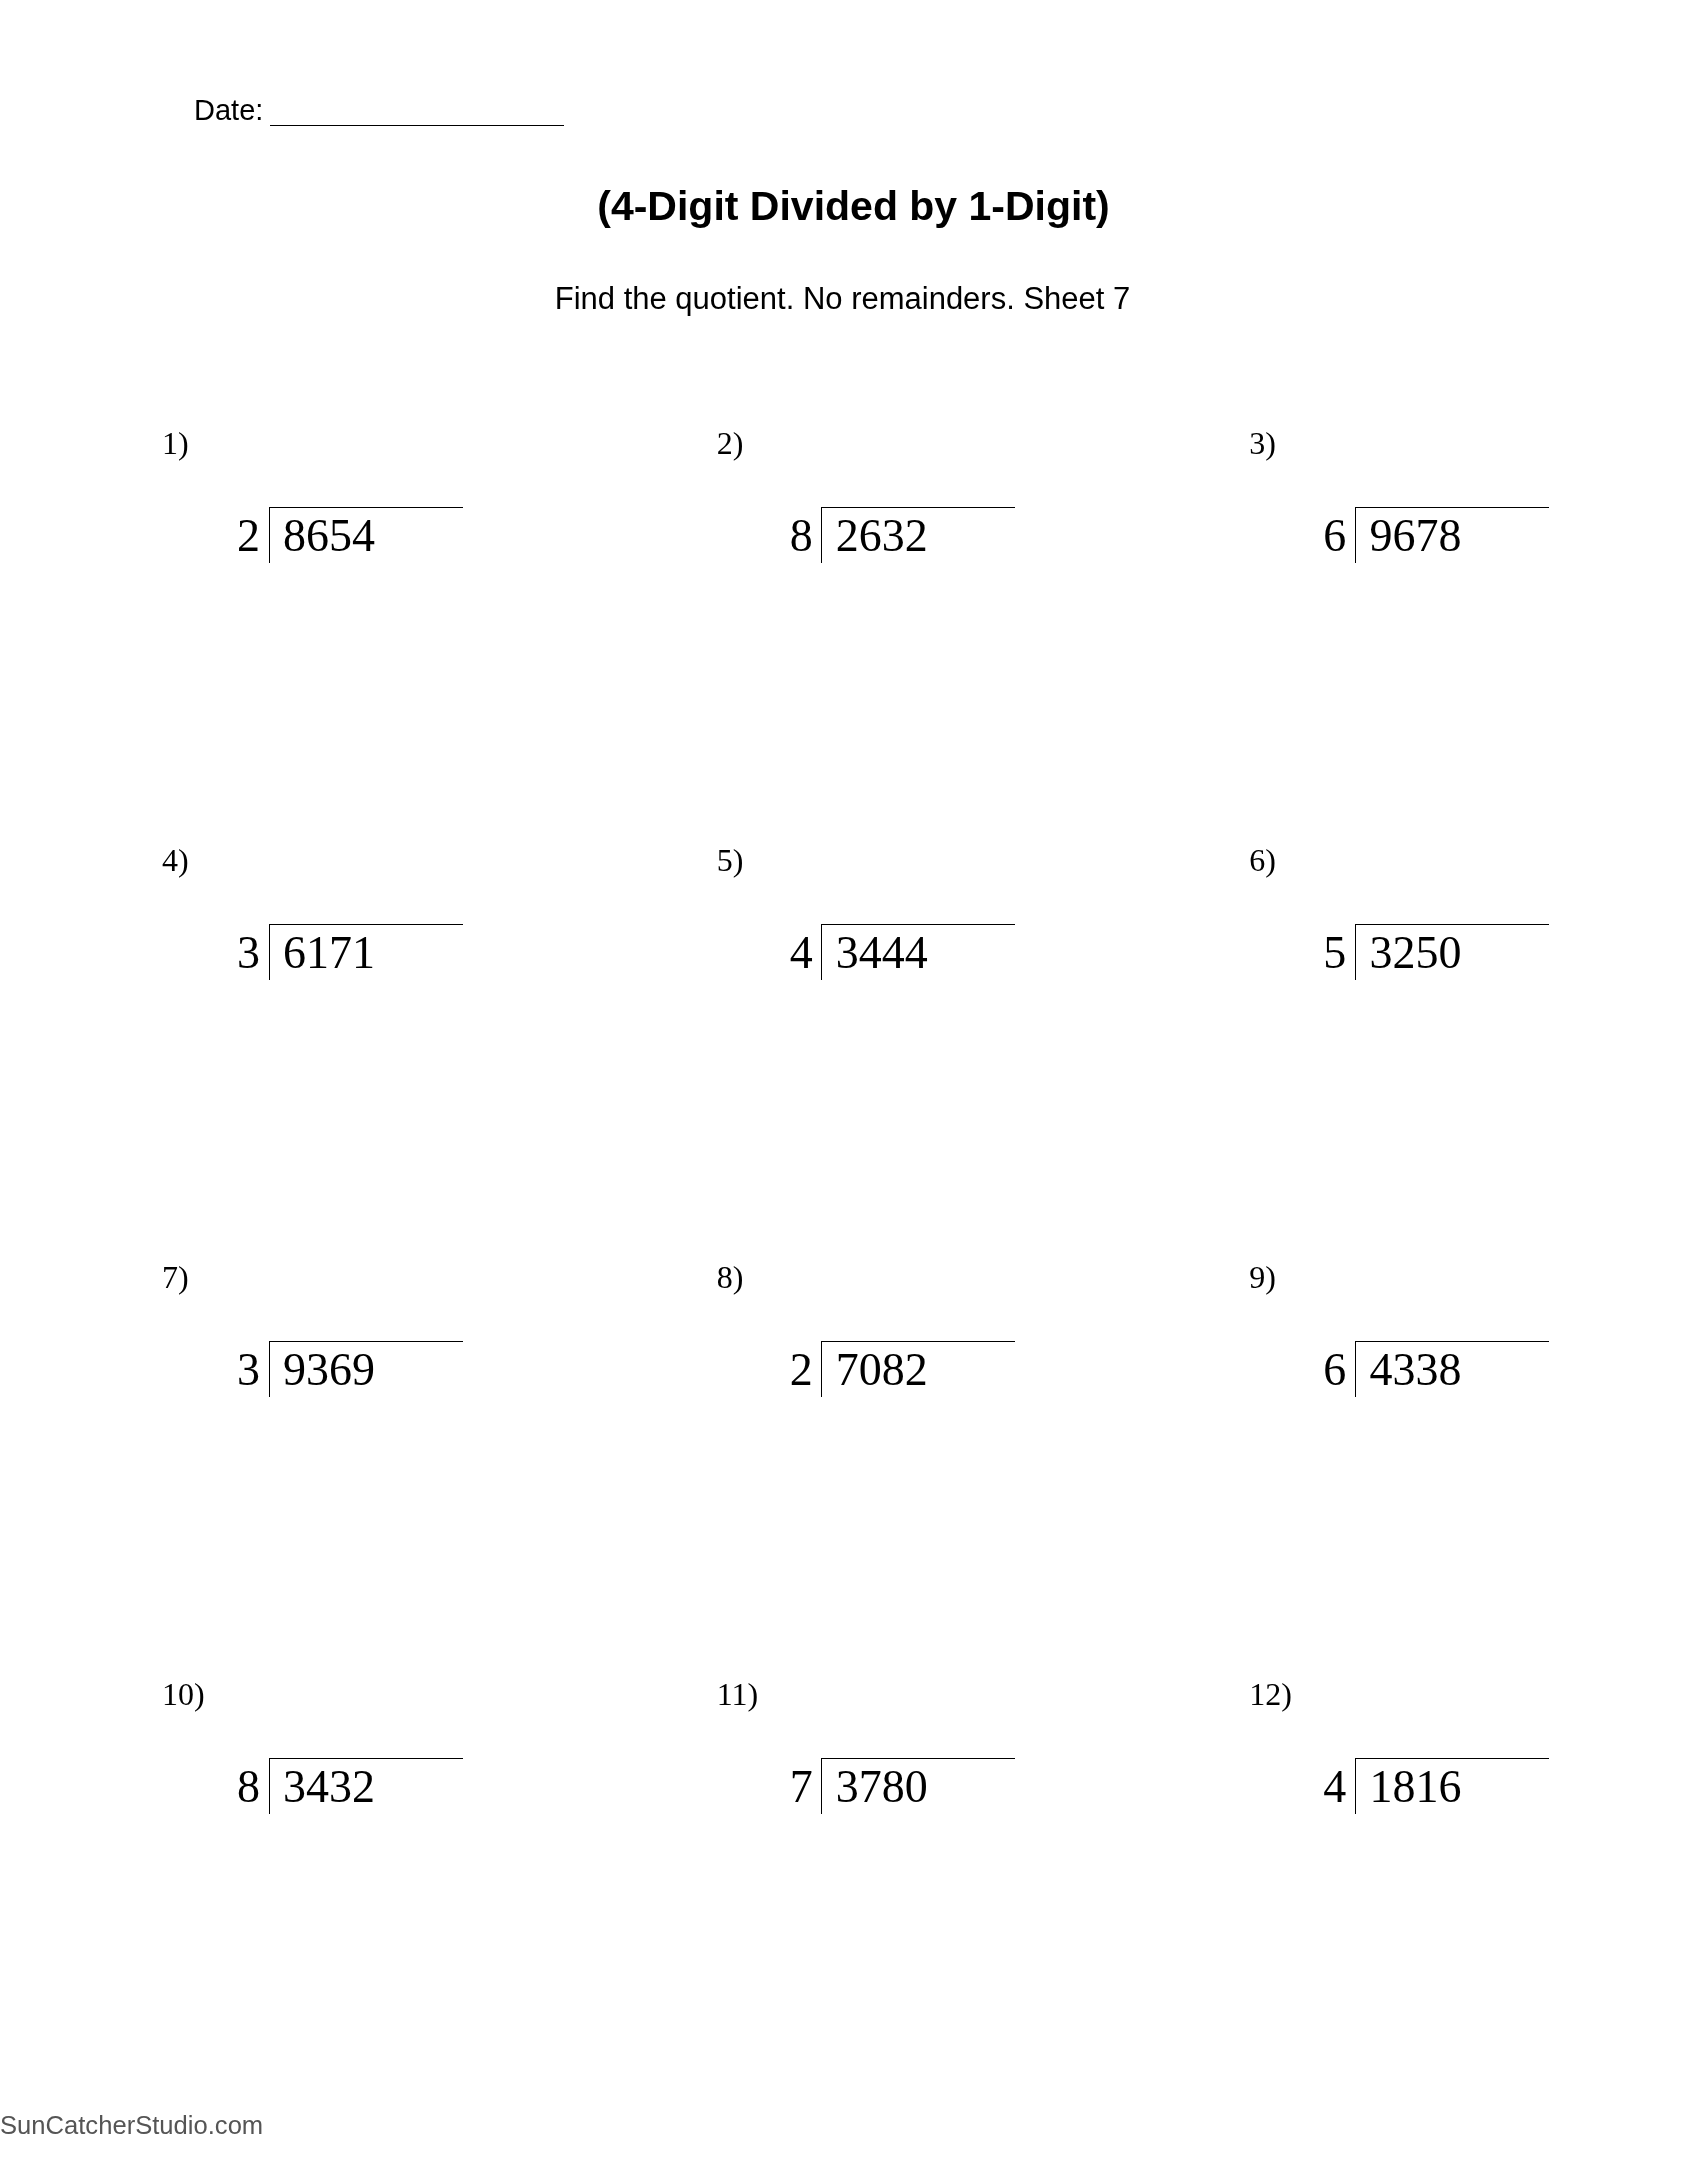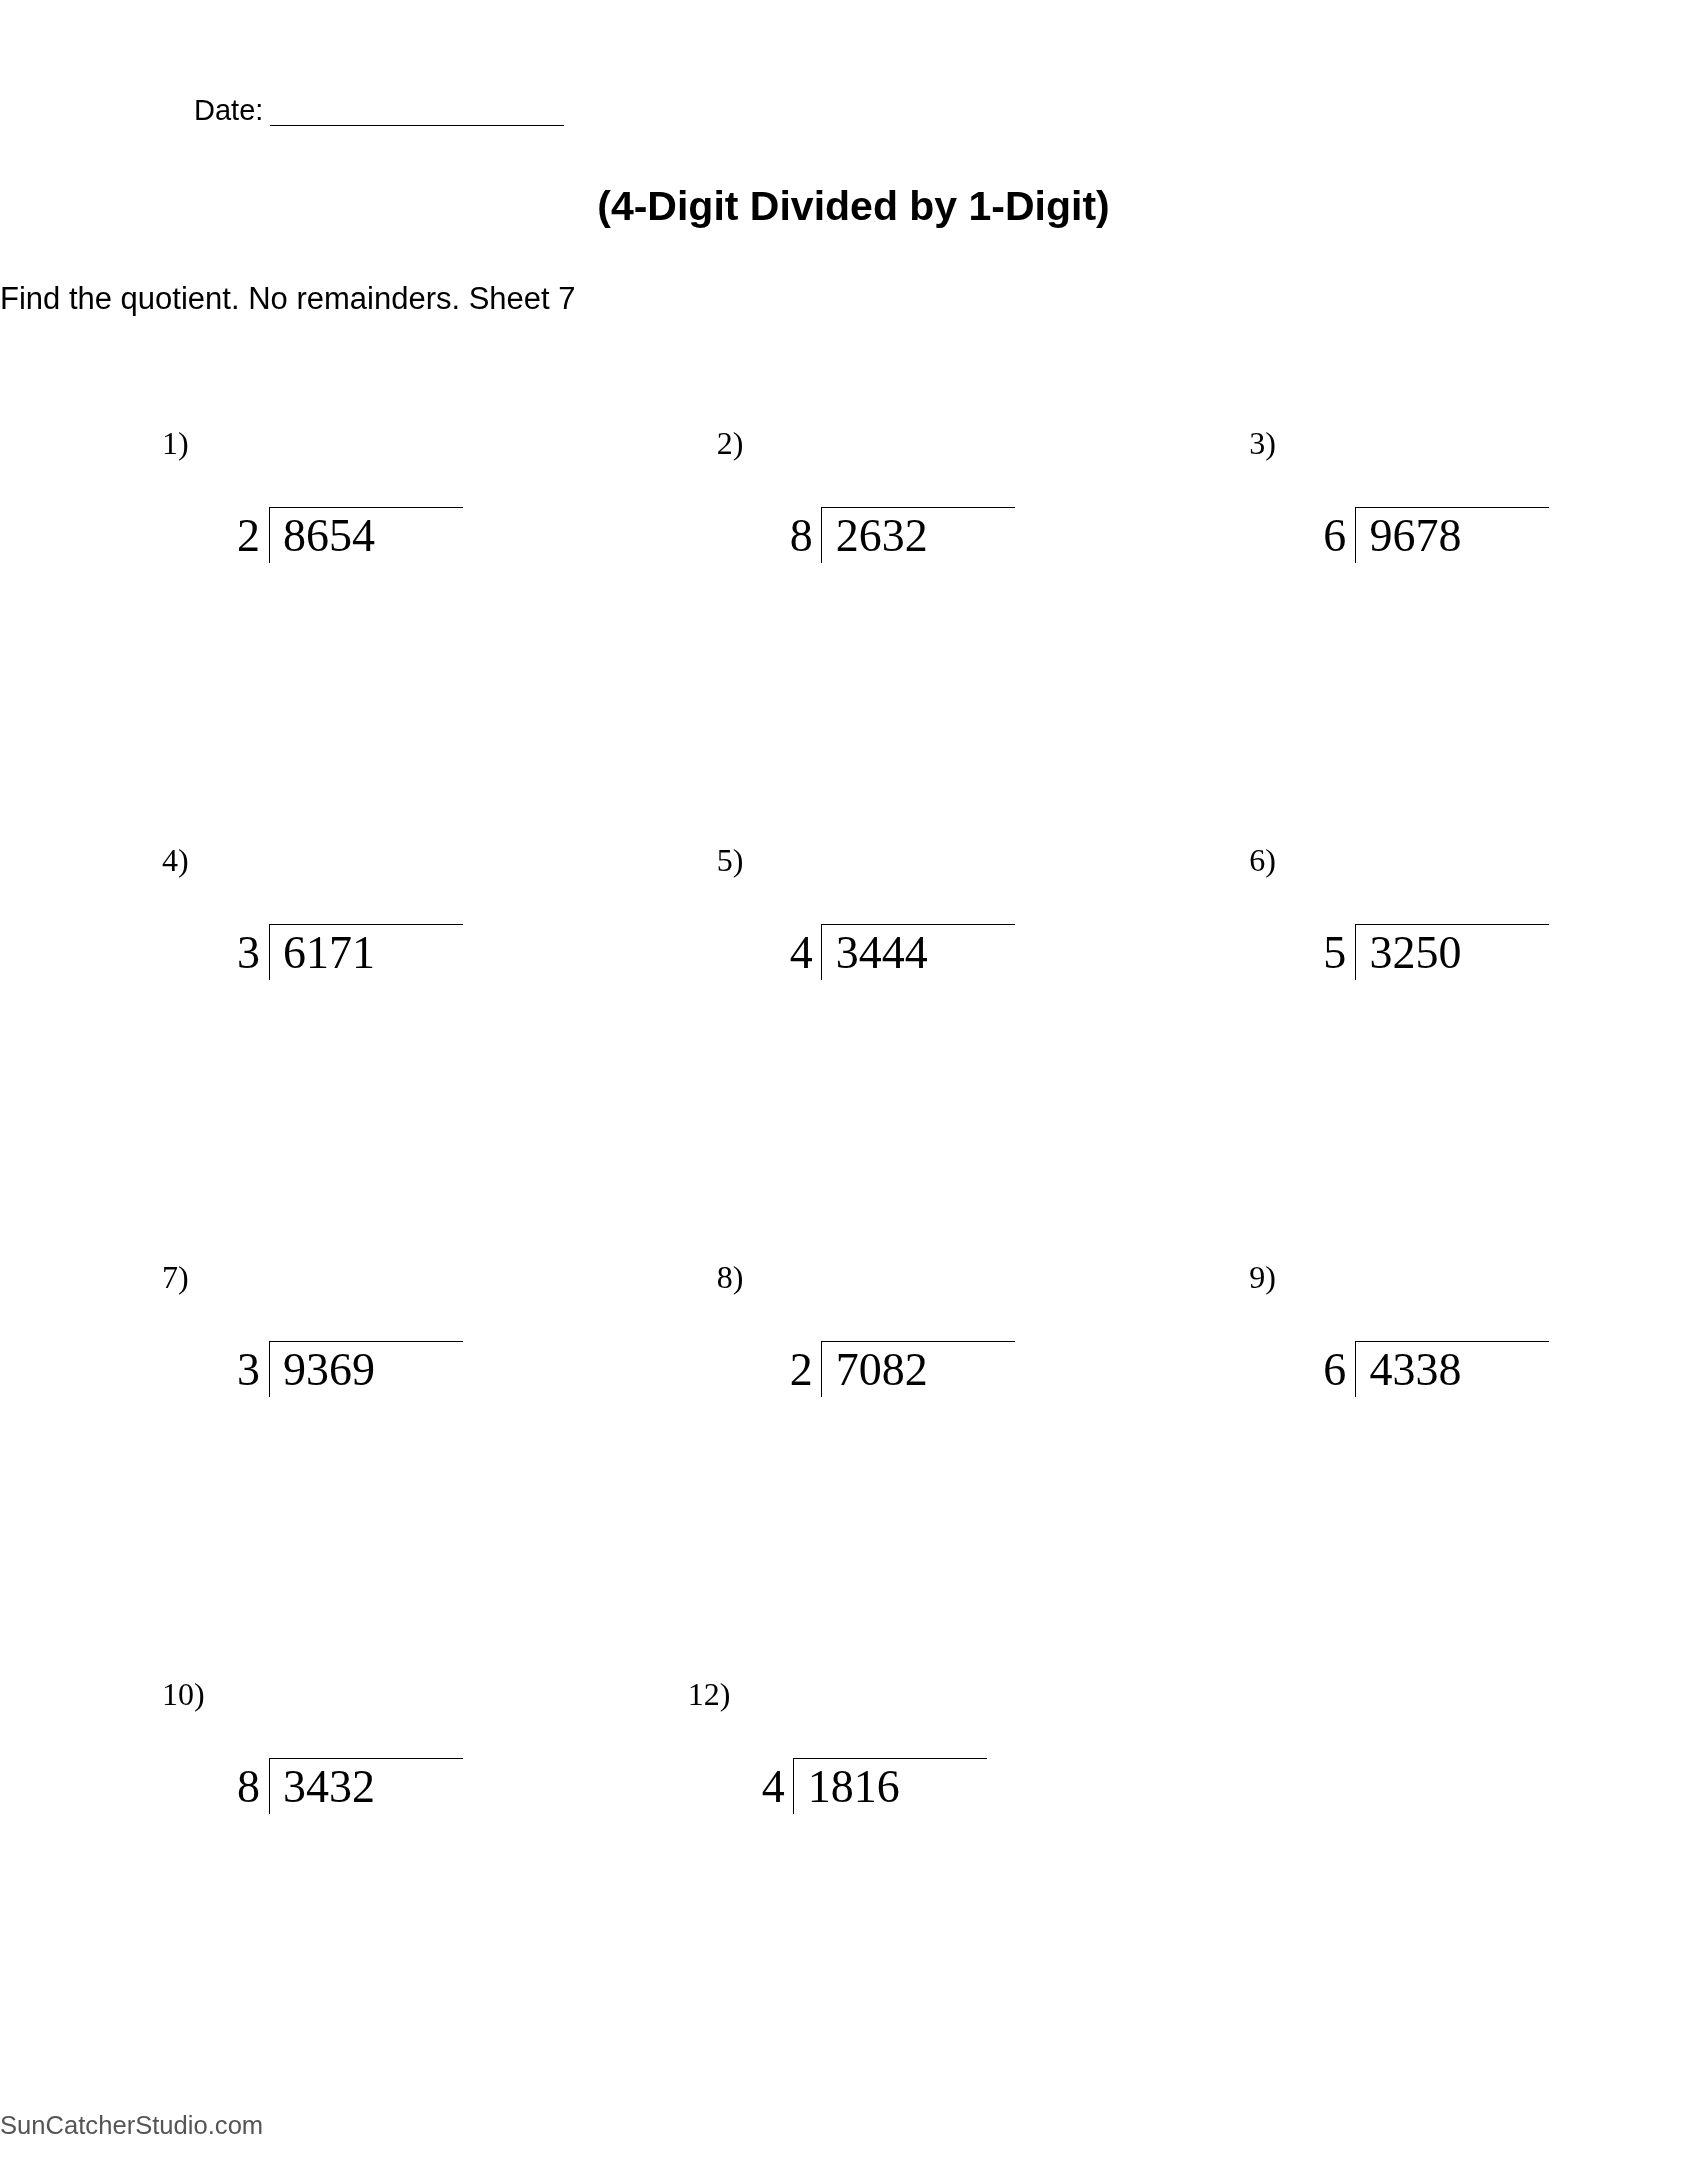--- a/index.html
+++ b/index.html
@@ -76,20 +76,21 @@
   .title-sub {
     font-size: 41px;
     font-weight: bold;
     margin-left: 22px;
   }
   .subtitle {
     position: absolute;
     top: 281px;
     left: 0;
     width: 100%;
+    text-align: center;
     font-family: "Liberation Sans", sans-serif;
     font-size: 31px;
   }
 
   
   .grid {
     position: absolute;
     top: 426px;
     left: 0;
     width: 100%;
@@ -267,20 +268,29 @@
   <div class="row">
     <div class="cell c1">
       <span class="num-label">10)</span>
       <div class="problem">
         <span class="divisor">8</span>
         <span class="bracket">
           <span class="dividend">3432</span>
         </span>
       </div>
     </div>
+    <div class="cell c2">
+      <span class="num-label">11)</span>
+      <div class="problem">
+        <span class="divisor">7</span>
+        <span class="bracket">
+          <span class="dividend">3780</span>
+        </span>
+      </div>
+    </div>
     <div class="cell c3">
       <span class="num-label">12)</span>
       <div class="problem">
         <span class="divisor">4</span>
         <span class="bracket">
           <span class="dividend">1816</span>
         </span>
       </div>
     </div>
   </div>

